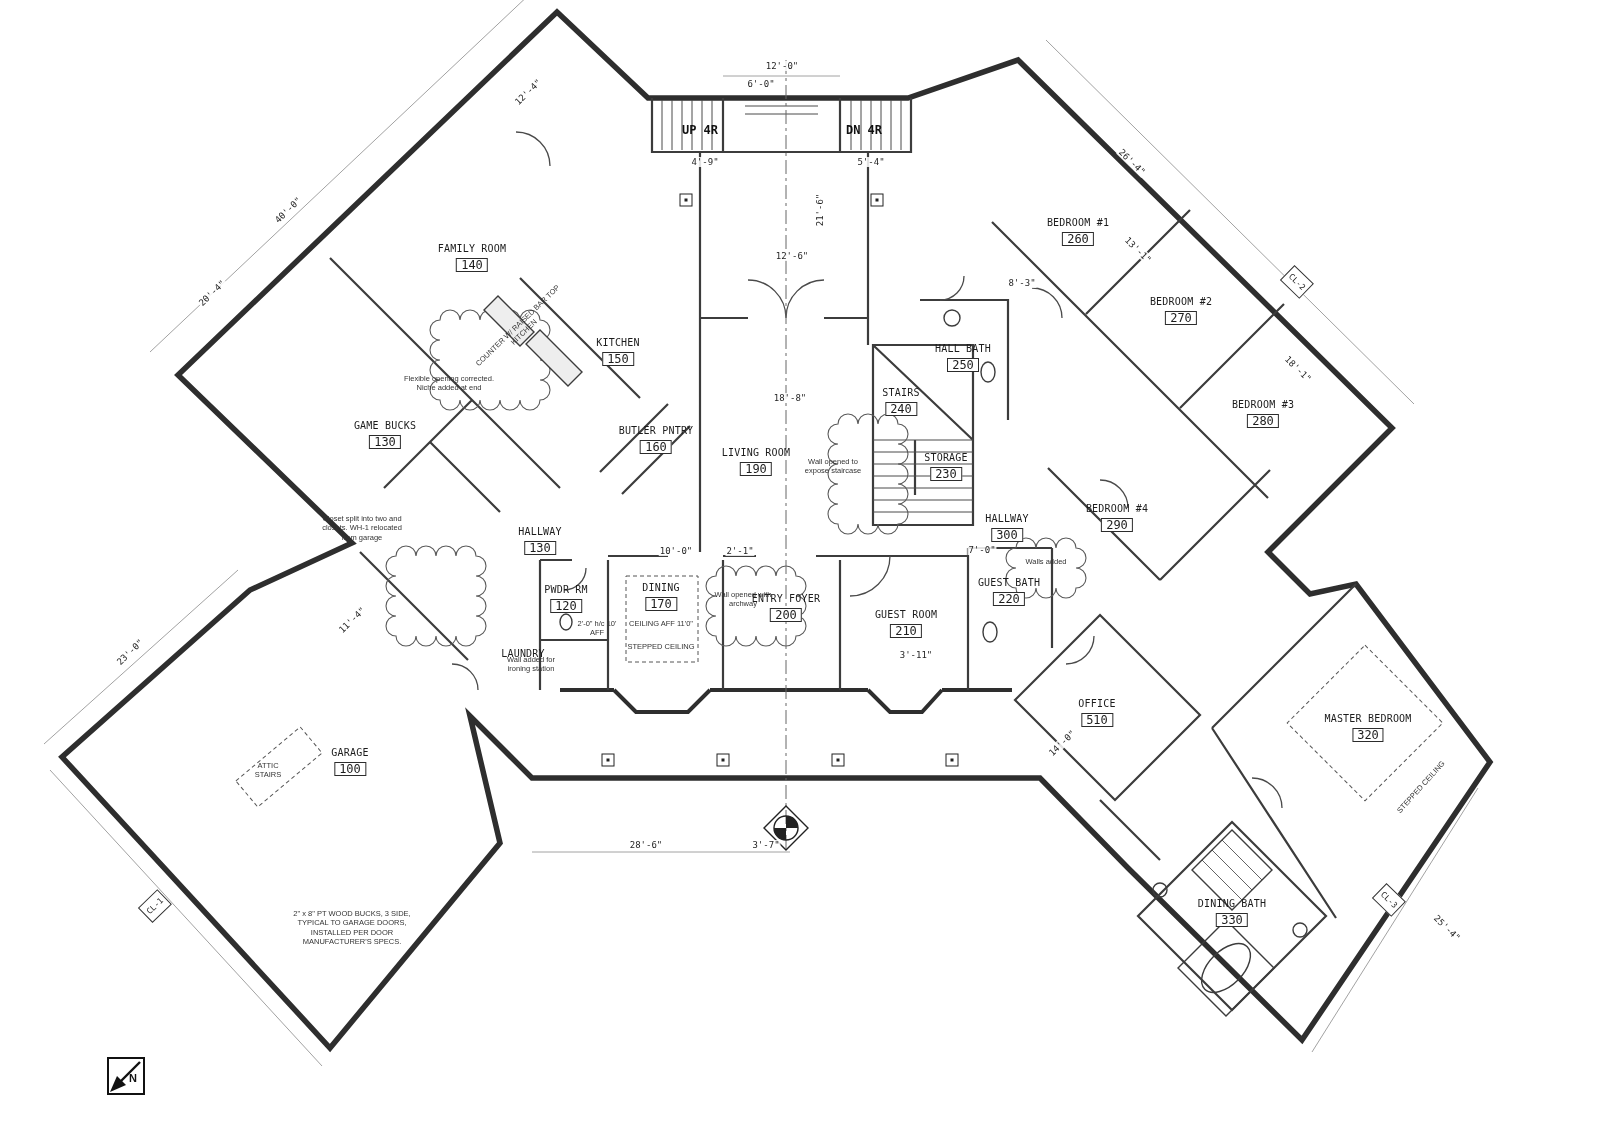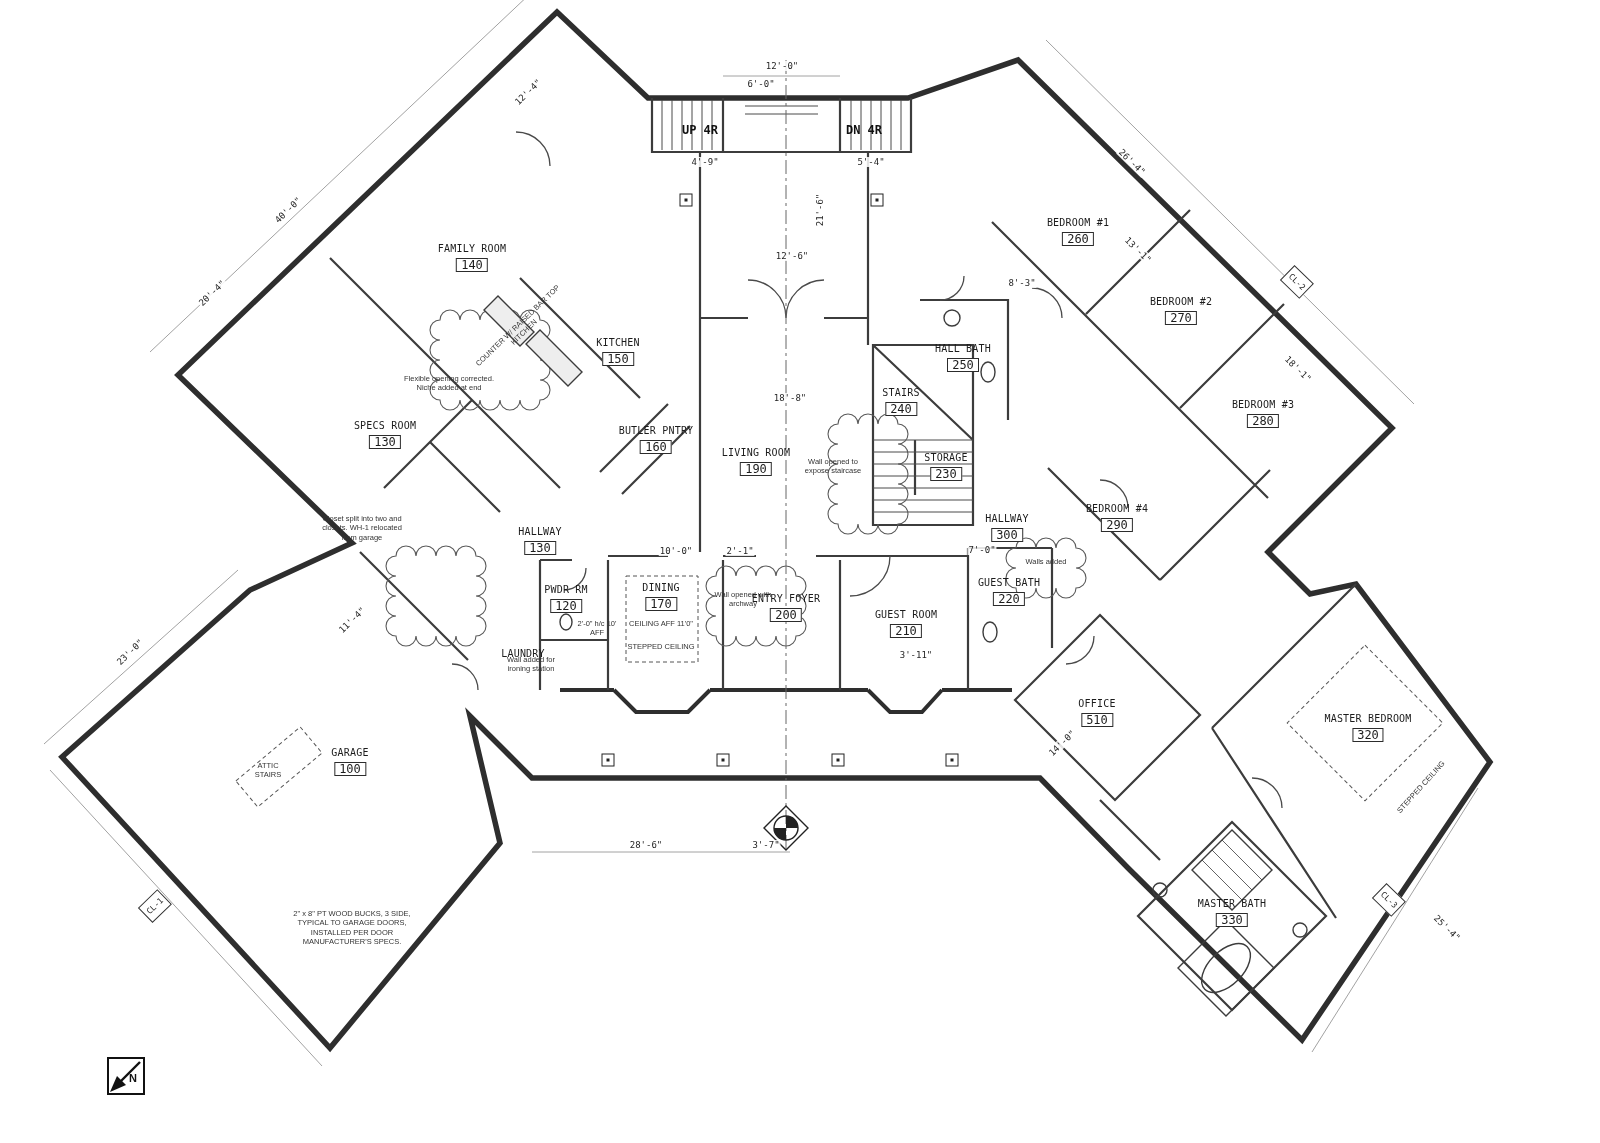--- a/index.html
+++ b/index.html
@@ -169,41 +169,41 @@
       <rect x="108" y="1058" width="36" height="36" fill="#fff" stroke="#111" stroke-width="2"></rect>
       <path d="M 140 1062 L 116 1086" stroke="#111" stroke-width="2.4" fill="none"></path>
       <path d="M 110 1092 L 126 1085 L 117 1076 Z" fill="#111"></path>
       <text x="133" y="1082" font-size="11" font-weight="bold" fill="#111" text-anchor="middle" font-family="Liberation Sans, sans-serif">N</text>
     </g>
   </svg>
 
 
   <div id="label-layer">
       <div class="room-label" style="left: 472px; top: 258px; transform: translate(-50%, -50%); position: absolute;"><div class="room-name">FAMILY ROOM</div><div class="room-number">140</div></div>
-      <div class="room-label" style="left: 385px; top: 435px; transform: translate(-50%, -50%); position: absolute;"><div class="room-name">SPECS ROOM</div><div class="room-number">130</div></div>
+      <div class="room-label" style="left: 385px; top: 435px; transform: translate(-50%, -50%); position: absolute;"><div class="room-name">GAME BUCKS</div><div class="room-number">130</div></div>
       <div class="room-label" style="left: 618px; top: 352px; transform: translate(-50%, -50%); position: absolute;"><div class="room-name">KITCHEN</div><div class="room-number">150</div></div>
       <div class="room-label" style="left: 656px; top: 440px; transform: translate(-50%, -50%); position: absolute;"><div class="room-name">BUTLER PNTRY</div><div class="room-number">160</div></div>
       <div class="room-label" style="left: 756px; top: 462px; transform: translate(-50%, -50%); position: absolute;"><div class="room-name">LIVING ROOM</div><div class="room-number">190</div></div>
       <div class="room-label" style="left: 540px; top: 541px; transform: translate(-50%, -50%); position: absolute;"><div class="room-name">HALLWAY</div><div class="room-number">130</div></div>
       <div class="room-label" style="left: 566px; top: 599px; transform: translate(-50%, -50%); position: absolute;"><div class="room-name">PWDR RM</div><div class="room-number">120</div></div>
       <div class="room-label" style="left: 661px; top: 597px; transform: translate(-50%, -50%); position: absolute;"><div class="room-name">DINING</div><div class="room-number">170</div></div>
       <div class="room-label" style="left: 786px; top: 608px; transform: translate(-50%, -50%); position: absolute;"><div class="room-name">ENTRY FOYER</div><div class="room-number">200</div></div>
       <div class="room-label" style="left: 906px; top: 624px; transform: translate(-50%, -50%); position: absolute;"><div class="room-name">GUEST ROOM</div><div class="room-number">210</div></div>
       <div class="room-label" style="left: 1009px; top: 592px; transform: translate(-50%, -50%); position: absolute;"><div class="room-name">GUEST BATH</div><div class="room-number">220</div></div>
       <div class="room-label" style="left: 901px; top: 402px; transform: translate(-50%, -50%); position: absolute;"><div class="room-name">STAIRS</div><div class="room-number">240</div></div>
       <div class="room-label" style="left: 963px; top: 358px; transform: translate(-50%, -50%); position: absolute;"><div class="room-name">HALL BATH</div><div class="room-number">250</div></div>
       <div class="room-label" style="left: 946px; top: 467px; transform: translate(-50%, -50%); position: absolute;"><div class="room-name">STORAGE</div><div class="room-number">230</div></div>
       <div class="room-label" style="left: 1007px; top: 528px; transform: translate(-50%, -50%); position: absolute;"><div class="room-name">HALLWAY</div><div class="room-number">300</div></div>
       <div class="room-label" style="left: 1078px; top: 232px; transform: translate(-50%, -50%); position: absolute;"><div class="room-name">BEDROOM #1</div><div class="room-number">260</div></div>
       <div class="room-label" style="left: 1181px; top: 311px; transform: translate(-50%, -50%); position: absolute;"><div class="room-name">BEDROOM #2</div><div class="room-number">270</div></div>
       <div class="room-label" style="left: 1263px; top: 414px; transform: translate(-50%, -50%); position: absolute;"><div class="room-name">BEDROOM #3</div><div class="room-number">280</div></div>
       <div class="room-label" style="left: 1117px; top: 518px; transform: translate(-50%, -50%); position: absolute;"><div class="room-name">BEDROOM #4</div><div class="room-number">290</div></div>
       <div class="room-label" style="left: 1097px; top: 713px; transform: translate(-50%, -50%); position: absolute;"><div class="room-name">OFFICE</div><div class="room-number">510</div></div>
       <div class="room-label" style="left: 1368px; top: 728px; transform: translate(-50%, -50%); position: absolute;"><div class="room-name">MASTER BEDROOM</div><div class="room-number">320</div></div>
-      <div class="room-label" style="left: 1232px; top: 913px; transform: translate(-50%, -50%); position: absolute;"><div class="room-name">MASTER BATH</div><div class="room-number">330</div></div>
+      <div class="room-label" style="left: 1232px; top: 913px; transform: translate(-50%, -50%); position: absolute;"><div class="room-name">DINING BATH</div><div class="room-number">330</div></div>
       <div class="room-label" style="left: 350px; top: 762px; transform: translate(-50%, -50%); position: absolute;"><div class="room-name">GARAGE</div><div class="room-number">100</div></div>
       <div class="room-label" style="left: 523px; top: 653px; transform: translate(-50%, -50%); position: absolute;">
         <div class="room-name">LAUNDRY</div>
       </div>
       <div class="dim-label" style="left: 782px; top: 66px; transform: translate(-50%, -50%); position: absolute;">12'-0"</div>
       <div class="dim-label" style="left: 761px; top: 84px; transform: translate(-50%, -50%); position: absolute;">6'-0"</div>
       <div class="dim-label" style="left: 705px; top: 162px; transform: translate(-50%, -50%); position: absolute;">4'-9"</div>
       <div class="dim-label" style="left: 871px; top: 162px; transform: translate(-50%, -50%); position: absolute;">5'-4"</div>
       <div class="dim-label" style="left: 820px; top: 210px; transform: translate(-50%, -50%) rotate(-90deg); position: absolute;">21'-6"</div>
       <div class="dim-label" style="left: 792px; top: 256px; transform: translate(-50%, -50%); position: absolute;">12'-6"</div>

